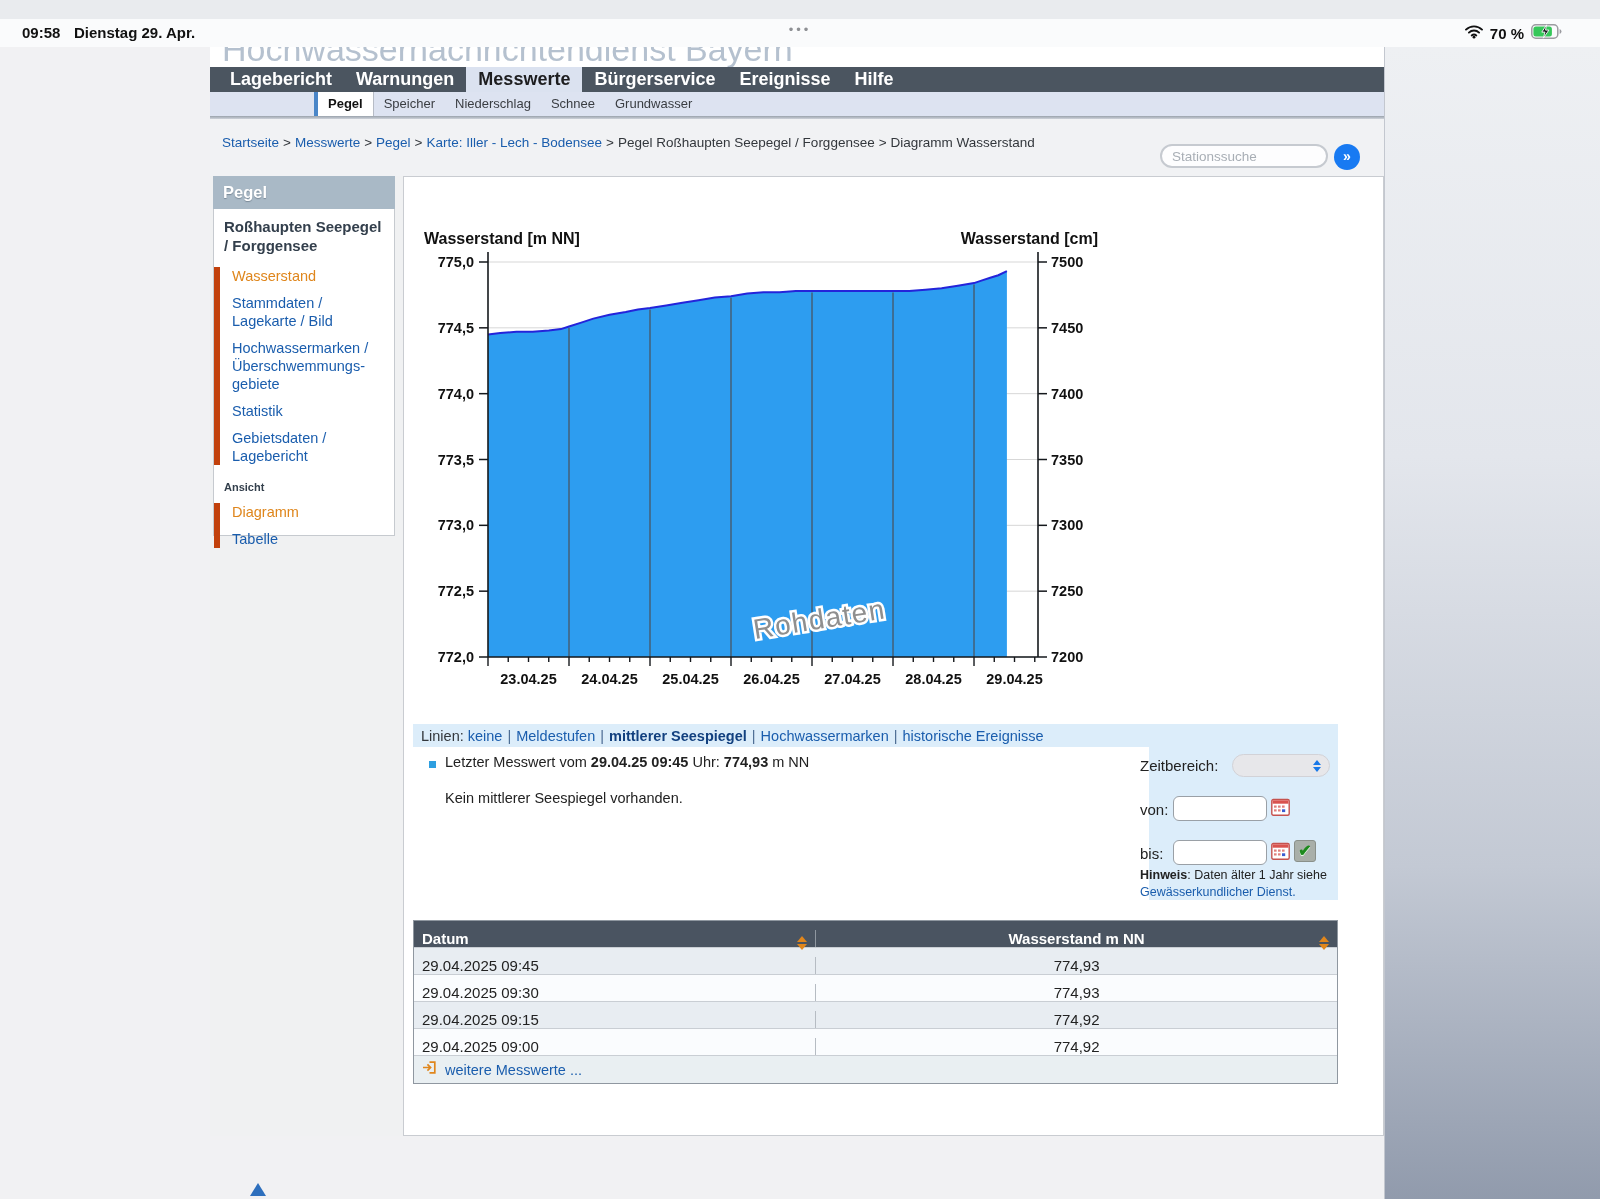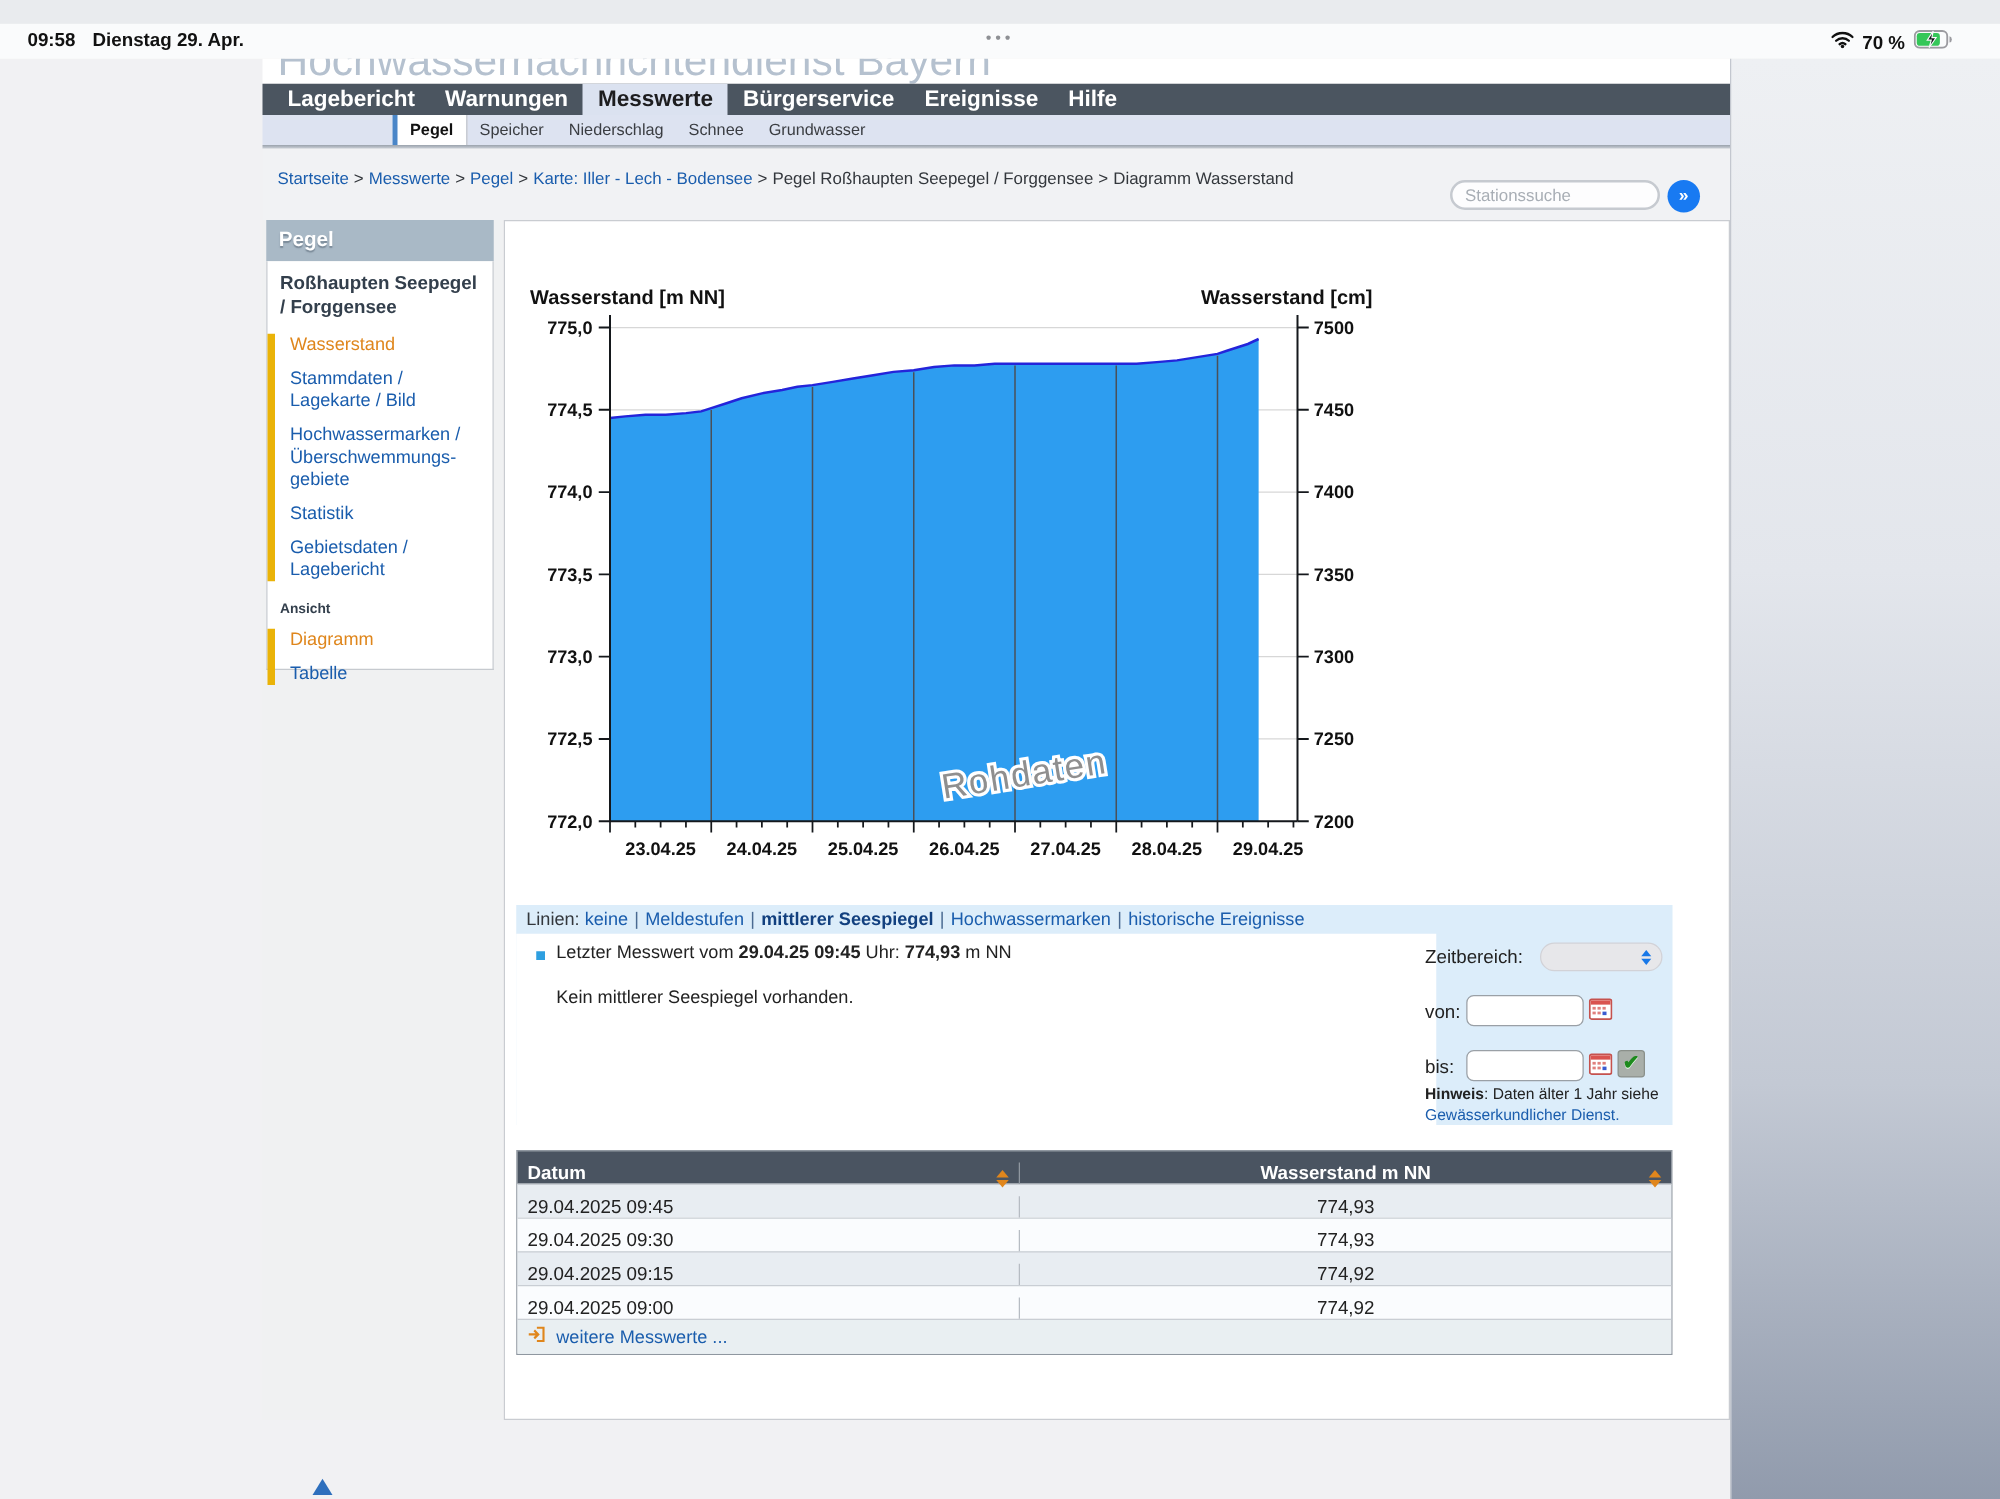--- a/index.html
+++ b/index.html
@@ -46,21 +46,21 @@
 
   
   #content-bg{left:210px;top:157px;width:1174px;height:960px;background:#f0f1f2;}
 
   
   #sidebar-header{left:213px;top:157px;width:182px;height:33px;background:#a9b9c6;color:#fff;font-size:16.5px;font-weight:700;
     line-height:33px;padding-left:10px;box-sizing:border-box;text-shadow:0 1px 1px rgba(90,105,120,.6);}
   #sidebar-box{left:213px;top:190px;width:182px;height:327px;background:#fff;border:1px solid #c6cacf;border-top:none;box-sizing:border-box;
     padding:8px 6px 0 10px;}
   .sb-station{font-size:15px;font-weight:700;color:#333f4c;line-height:19px;margin-bottom:12px;}
-  .sb-group{border-left:6px solid #eab308;margin-left:-10px;padding-left:12px;}
+  .sb-group{border-left:6px solid #c2410c;margin-left:-10px;padding-left:12px;}
   .sb-link{font-size:14.5px;color:#1a5dad;line-height:18px;margin-bottom:9px;cursor:pointer;}
   .sb-link.active{color:#df861c;}
   .sb-section{font-size:11px;font-weight:700;color:#333f4c;margin:16px 0 10px 0;}
 
   
   #main-box{left:403px;top:157px;width:981px;height:960px;background:#fff;border:1px solid #c9ccd1;box-sizing:border-box;}
   #main-title{left:420px;top:170px;font-size:26px;color:#9cb6cc;}
   #axis-label-left{left:424px;top:211px;font-size:16px;font-weight:700;color:#111;}
   #axis-label-right{left:940px;top:211px;width:158px;text-align:right;font-size:16px;font-weight:700;color:#111;}
   #chart-wrap{left:410px;top:228px;width:680px;height:450px;}

